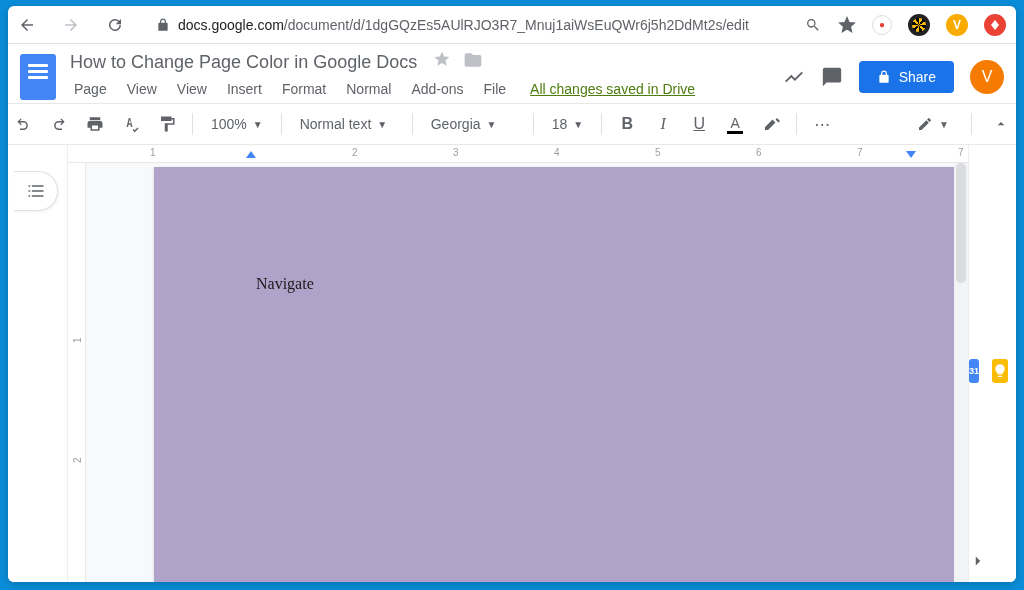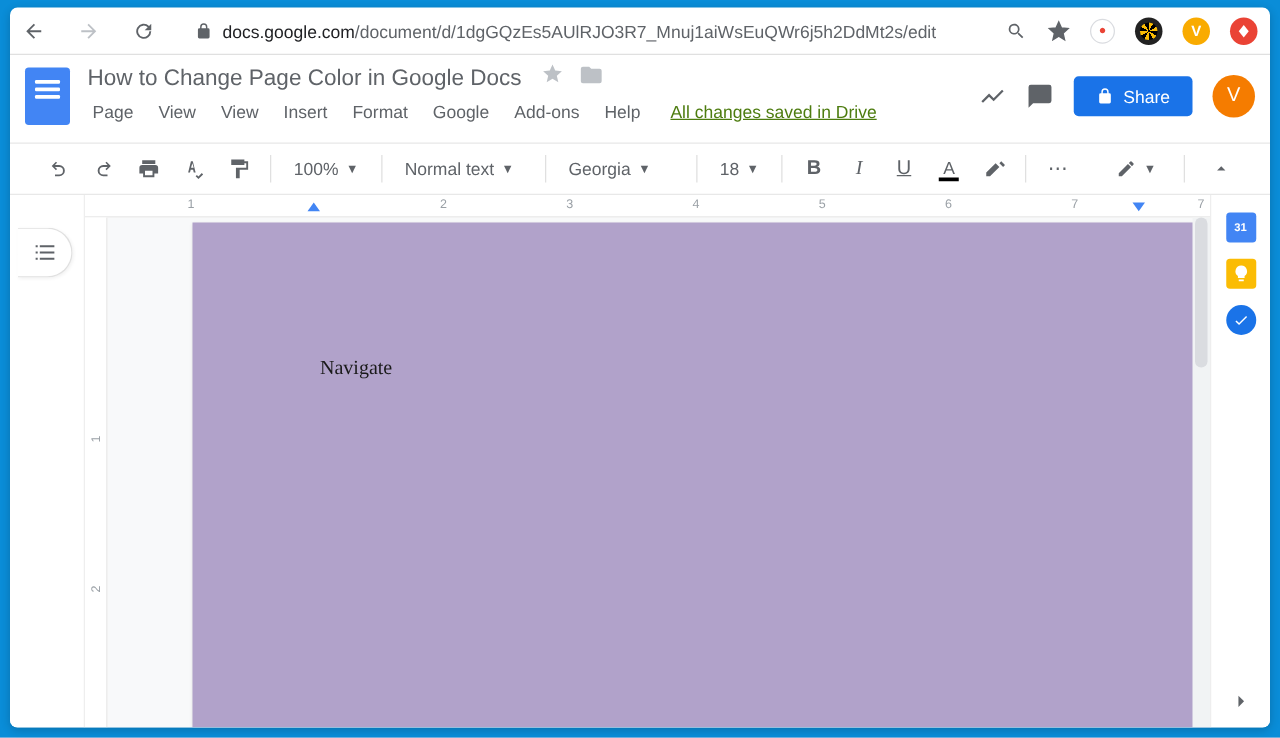--- a/index.html
+++ b/index.html
@@ -121,26 +121,26 @@
   width:34px;height:34px;border-radius:50%;
   background:#f57c00;color:#fff;
   display:flex;align-items:center;justify-content:center;
   font-size:16px;font-weight:500;
 }
 .hdr-icon { color:#5f6368; cursor:pointer;}
 
 .toolbar {
   display:flex;
   align-items:center;
-  padding: 4px 24px;
+  padding: 4px 0;
   border-top:1px solid #e8e8e8;
   border-bottom:1px solid #e8e8e8;
   gap:6px;
   height:42px;
-  margin-top:13px;
+  margin-top:2px;
 }
 .tb-btn {
   width:30px;height:30px;
   display:flex;align-items:center;justify-content:center;
   color:#5f6368;cursor:pointer;
   font-size:16px;
 }
 .tb-sep { width:1px; height:22px; background:#e0e0e0; margin:0 4px;}
 .tb-select {
   display:flex;align-items:center;gap:6px;
@@ -239,21 +239,21 @@
   top:0; left:2px;
   width:10px; height:120px;
   background:#dadce0;
   border-radius:5px;
 }
 .side-panel {
   width:48px;
   background:#fff;
   border-left:1px solid #eee;
   display:flex;
-  flex-direction:column;
+  flex-direction:row;
   align-items:center;
   gap:13px;
   padding-top:14px;
   position:relative;
 }
 .sp-icon { width:24px;height:24px;border-radius:4px;display:flex;align-items:center;justify-content:center;cursor:pointer;}
 .cal-icon { background:#4285f4;color:#fff;font-size:9px;font-weight:bold;border-radius:3px;}
 .keep-icon { background:#fbbc04;color:#5f6368;border-radius:3px;position:relative;}
 .keep-icon svg { width:16px;height:16px;}
 .tasks-icon { background:#1a73e8;border-radius:50%;color:#fff;}
@@ -326,23 +326,23 @@
               <path fill="currentColor" d="M10 4H4a2 2 0 0 0-2 2v12a2 2 0 0 0 2 2h16a2 2 0 0 0 2-2V8a2 2 0 0 0-2-2h-8z"></path>
             </svg>
         </span>
       </div>
       <div class="menu-bar">
         <div class="menu-item">Page</div>
         <div class="menu-item">View</div>
         <div class="menu-item">View</div>
         <div class="menu-item">Insert</div>
         <div class="menu-item">Format</div>
-        <div class="menu-item">Google</div>
+        <div class="menu-item">Normal</div>
         <div class="menu-item">Add-ons</div>
-        <div class="menu-item">Help</div>
+        <div class="menu-item">File</div>
         <div class="saved-text">All changes saved in Drive</div>
       </div>
     </div>
     <div class="right-header">
       <span class="hdr-icon">
         <svg width="22" height="22" viewBox="0 0 24 24">
             <path fill="none" stroke="currentColor" stroke-width="2" d="M3 17l6-6 4 4 8-8"></path>
           </svg>
       </span>
       <span class="hdr-icon">

